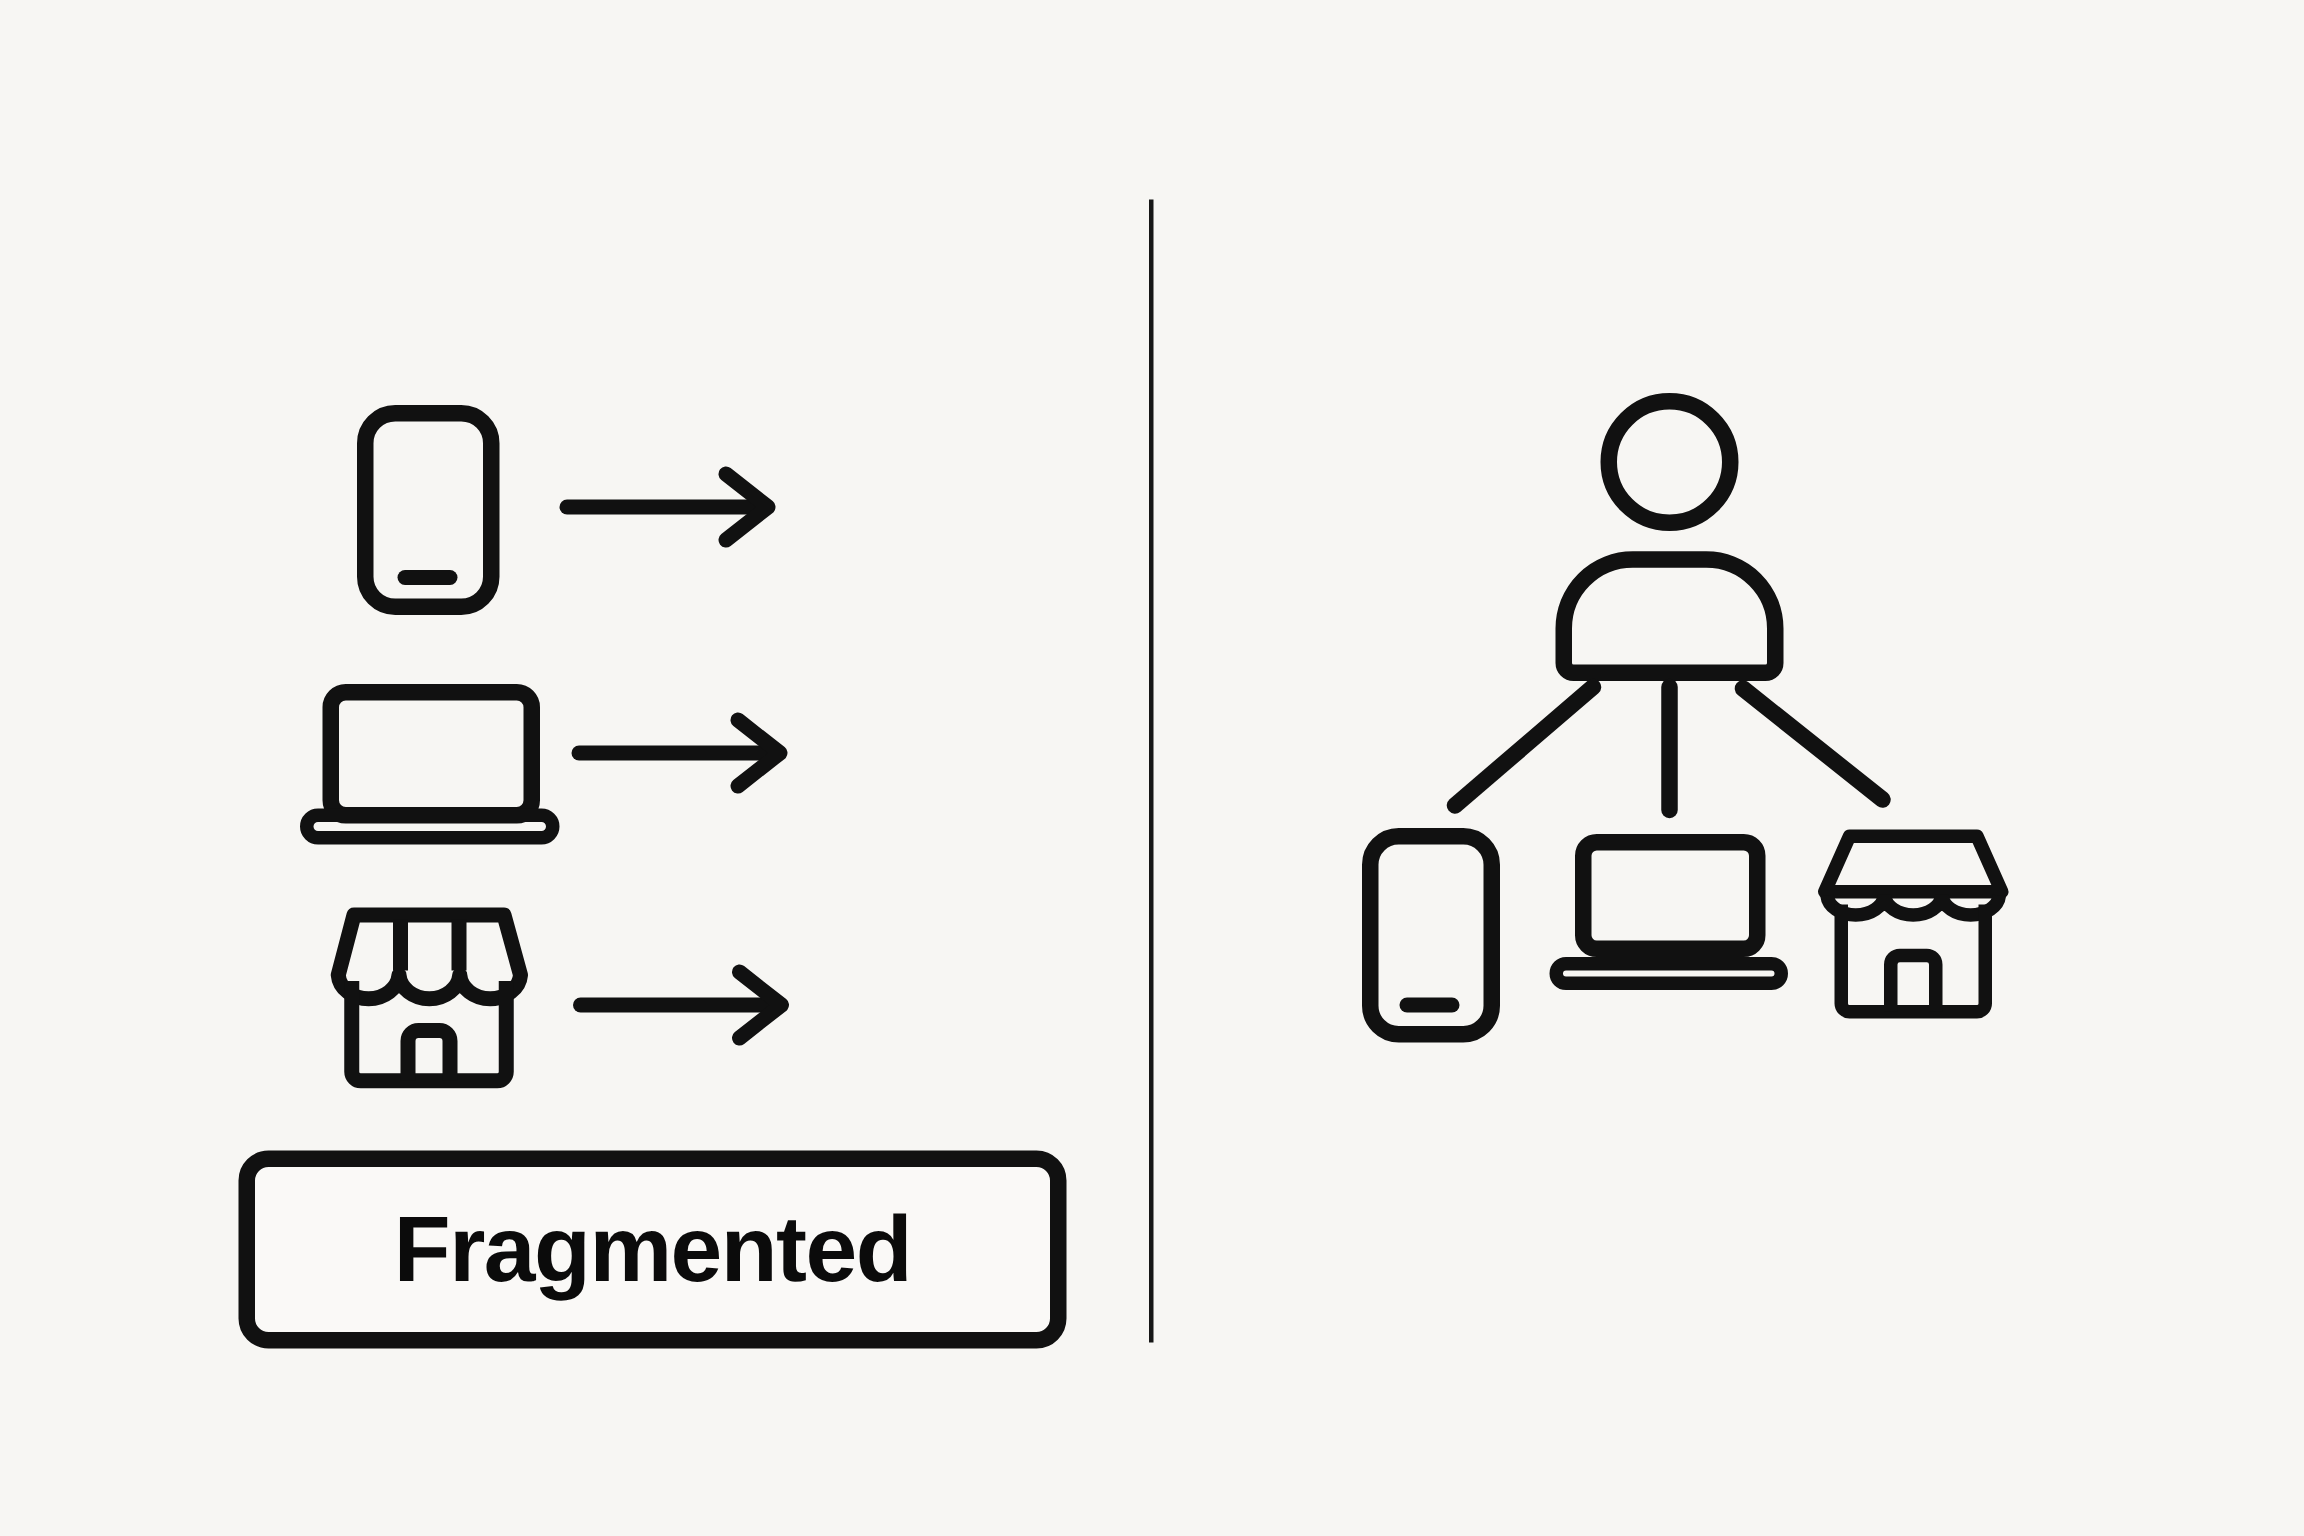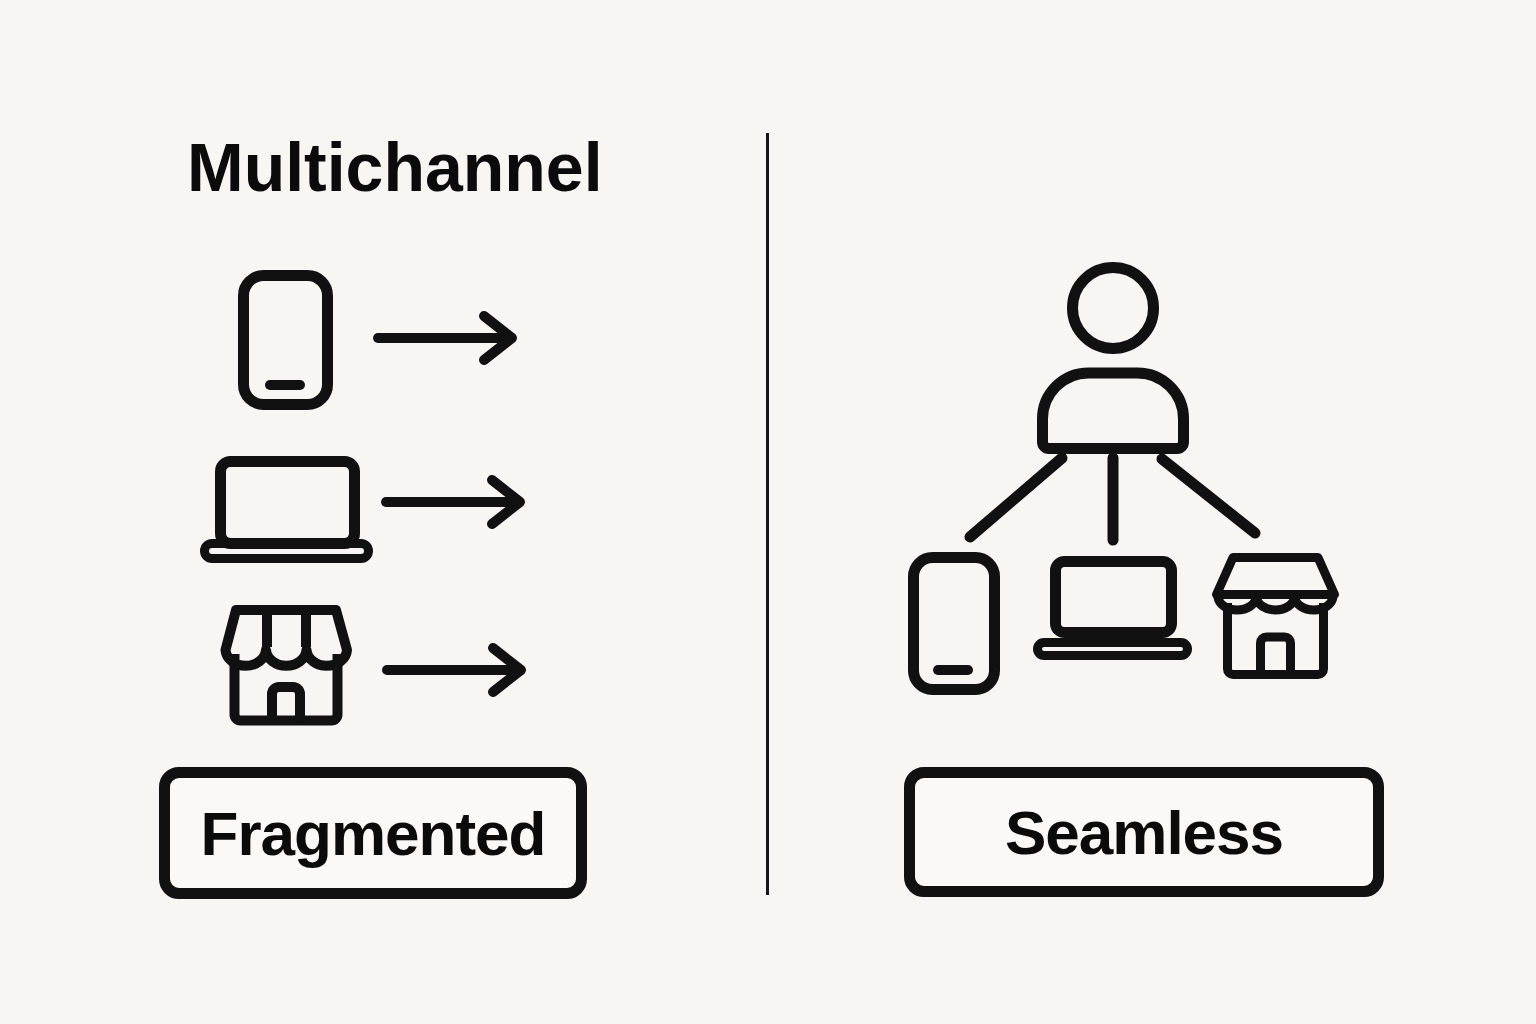--- a/index.html
+++ b/index.html
@@ -31,21 +31,20 @@
   svg{display:block;overflow:visible;}
   .stroke{fill:none;stroke:var(--ink);}
 </style>
 </head>
 <body>
 
 <div id="stage">
 
   <div class="abs divider" style="left:766px;top:133px;height:762px;"></div>
 
-  <div class="abs title" style="left:187px;top:133px;">Multichannel</div>
 
   <div class="abs" style="left:238px;top:270px;">
     <svg width="95" height="140" viewBox="0 0 95 140">
       <rect class="stroke" x="5.5" y="5.5" width="84" height="129" rx="20" stroke-width="11"></rect>
       <path class="stroke" d="M32 115 H62" stroke-width="10" stroke-linecap="round"></path>
     </svg>
   </div>
   <div class="abs" style="left:371px;top:313px;">
     <svg width="150" height="50" viewBox="0 0 150 50">
       <path class="stroke" d="M7 25 H134" stroke-width="10" stroke-linecap="round"></path>
@@ -74,21 +73,21 @@
       <path class="stroke" d="M53 118.5 V92 a7 7 0 0 1 7 -7 h14 a7 7 0 0 1 7 7 v26.5" stroke-width="10"></path>
     </svg>
   </div>
   <div class="abs" style="left:380px;top:645px;">
     <svg width="150" height="50" viewBox="0 0 150 50">
       <path class="stroke" d="M7 25 H134" stroke-width="10" stroke-linecap="round"></path>
       <path class="stroke" d="M113 3 L141 25 L113 47" stroke-width="10" stroke-linecap="round" stroke-linejoin="round"></path>
     </svg>
   </div>
 
-  <div class="abs label-box" style="left:159px;top:767px;width:428px;height:132px;">
+  <div class="abs label-box" style="left:159px;top:767px;width:552px;height:132px;">
     <span class="label-text">Fragmented</span>
   </div>
 
 
   <div class="abs" style="left:1028px;top:256px;">
     <svg width="170" height="198" viewBox="0 0 170 198">
       <circle class="stroke" cx="85" cy="52" r="40.5" stroke-width="11"></circle>
       <path class="stroke" d="M14.5 186 v-23 a46 46 0 0 1 46 -46 h49 a46 46 0 0 1 46 46 v23 a6.5 6.5 0 0 1 -6.5 6.5 H21 a6.5 6.5 0 0 1 -6.5 -6.5 z" stroke-width="11" stroke-linejoin="round"></path>
     </svg>
   </div>
@@ -117,17 +116,14 @@
 
   <div class="abs" style="left:1211px;top:550px;">
     <svg width="129" height="130" viewBox="0 0 129 130">
       <path class="stroke" d="M22 7.5 H107 L123.5 44.5 H5.5 Z" stroke-width="9" stroke-linejoin="round"></path>
       <path class="stroke" d="M7 47 a19.2 14 0 0 0 38.3 0 a19.2 14 0 0 0 38.3 0 a19.2 14 0 0 0 38.3 0" stroke-width="9"></path>
       <path class="stroke" d="M16.5 53 V119 a5.5 5.5 0 0 0 5.5 5.5 H107 a5.5 5.5 0 0 0 5.5 -5.5 V53" stroke-width="9"></path>
       <path class="stroke" d="M49.5 124.5 V93 a6 6 0 0 1 6 -6 h18 a6 6 0 0 1 6 6 v31.5" stroke-width="9"></path>
     </svg>
   </div>
 
-  <div class="abs label-box" style="left:904px;top:767px;width:480px;height:130px;">
-    <span class="label-text">Seamless</span>
-  </div>
 
 </div>
 
 </body></html>

